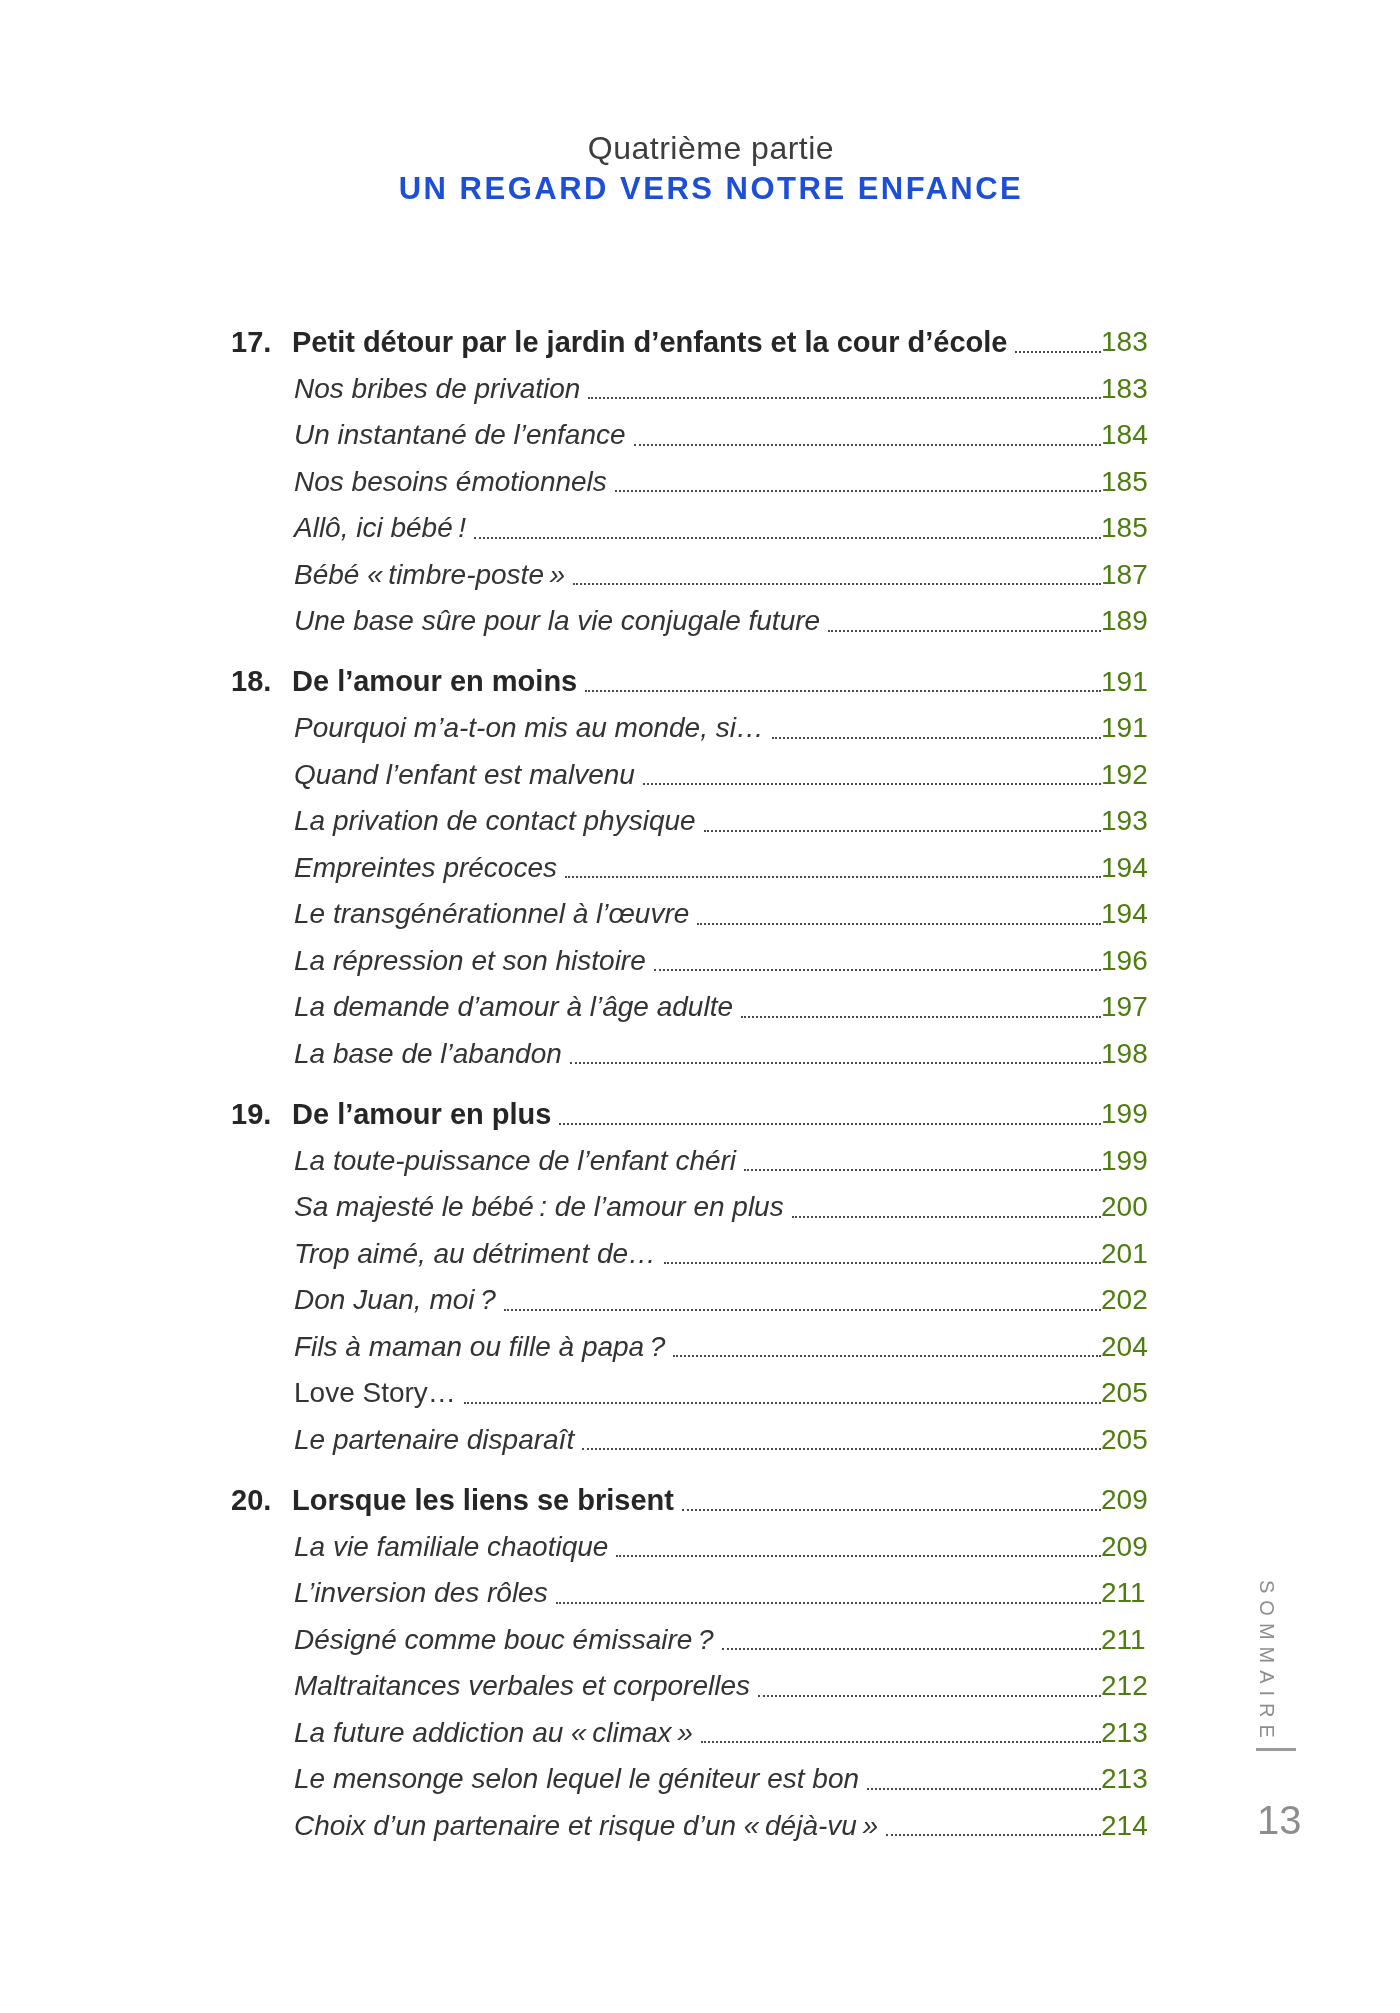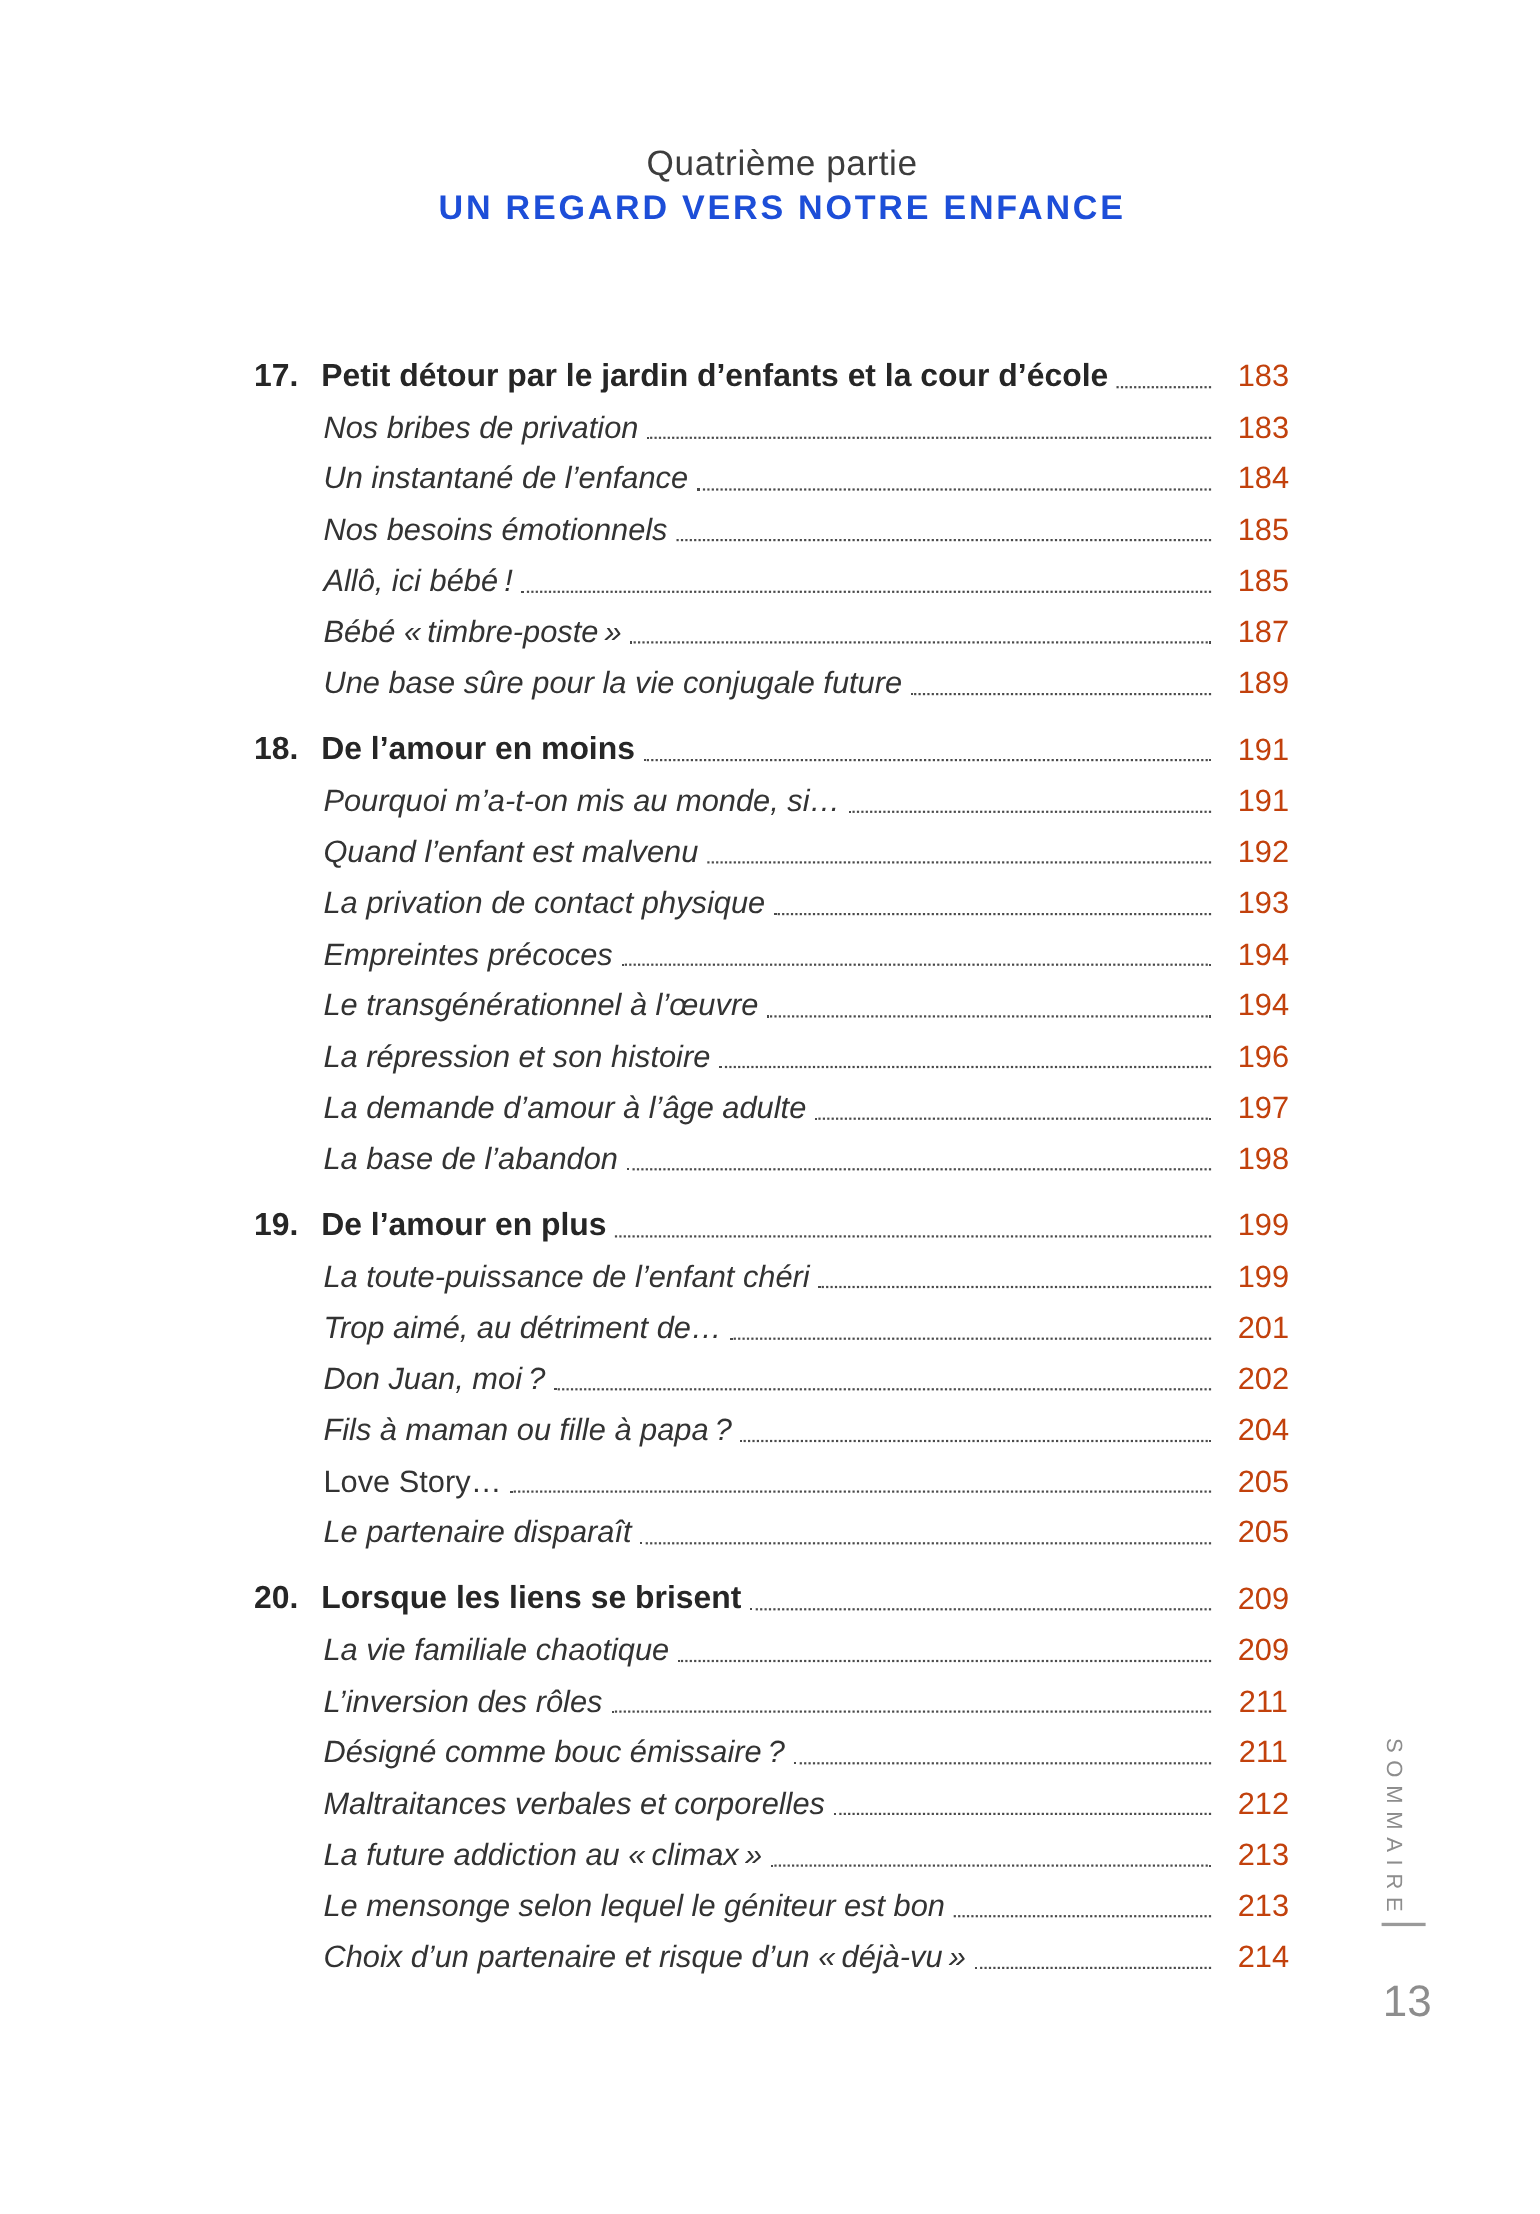--- a/index.html
+++ b/index.html
@@ -79,25 +79,25 @@
     flex: 1 1 auto;
     min-width: 30px;
     height: 1px;
     align-self: center;
     transform: translateY(9px);
     border-bottom: 2.5px dotted #4a4a4a;
     margin-left: 8px;
   }
   .page-ref {
     flex: 0 0 95px;
-    text-align: center;
+    text-align: left;
     font-weight: 400;
     font-style: normal;
     font-size: 28px;
-    color: #c2410c;
+    color: #4d7c0f;
   }
 
   
   .sommaire-vertical {
     position: absolute;
     left: 1244px;
     top: 1580px;
     height: 140px;
     writing-mode: vertical-rl;
     text-orientation: mixed;
@@ -239,20 +239,25 @@
     <span class="leader"></span>
     <span class="page-ref">199</span>
   </div>
 
   <div class="toc-row entry-row">
     <span class="entry-title">La toute-puissance de l’enfant chéri</span>
     <span class="leader"></span>
     <span class="page-ref">199</span>
   </div>
 
+  <div class="toc-row entry-row">
+    <span class="entry-title">Sa majesté le bébé : de l’amour en plus</span>
+    <span class="leader"></span>
+    <span class="page-ref">200</span>
+  </div>
 
   <div class="toc-row entry-row">
     <span class="entry-title">Trop aimé, au détriment de…</span>
     <span class="leader"></span>
     <span class="page-ref">201</span>
   </div>
 
   <div class="toc-row entry-row">
     <span class="entry-title">Don Juan, moi ?</span>
     <span class="leader"></span>

